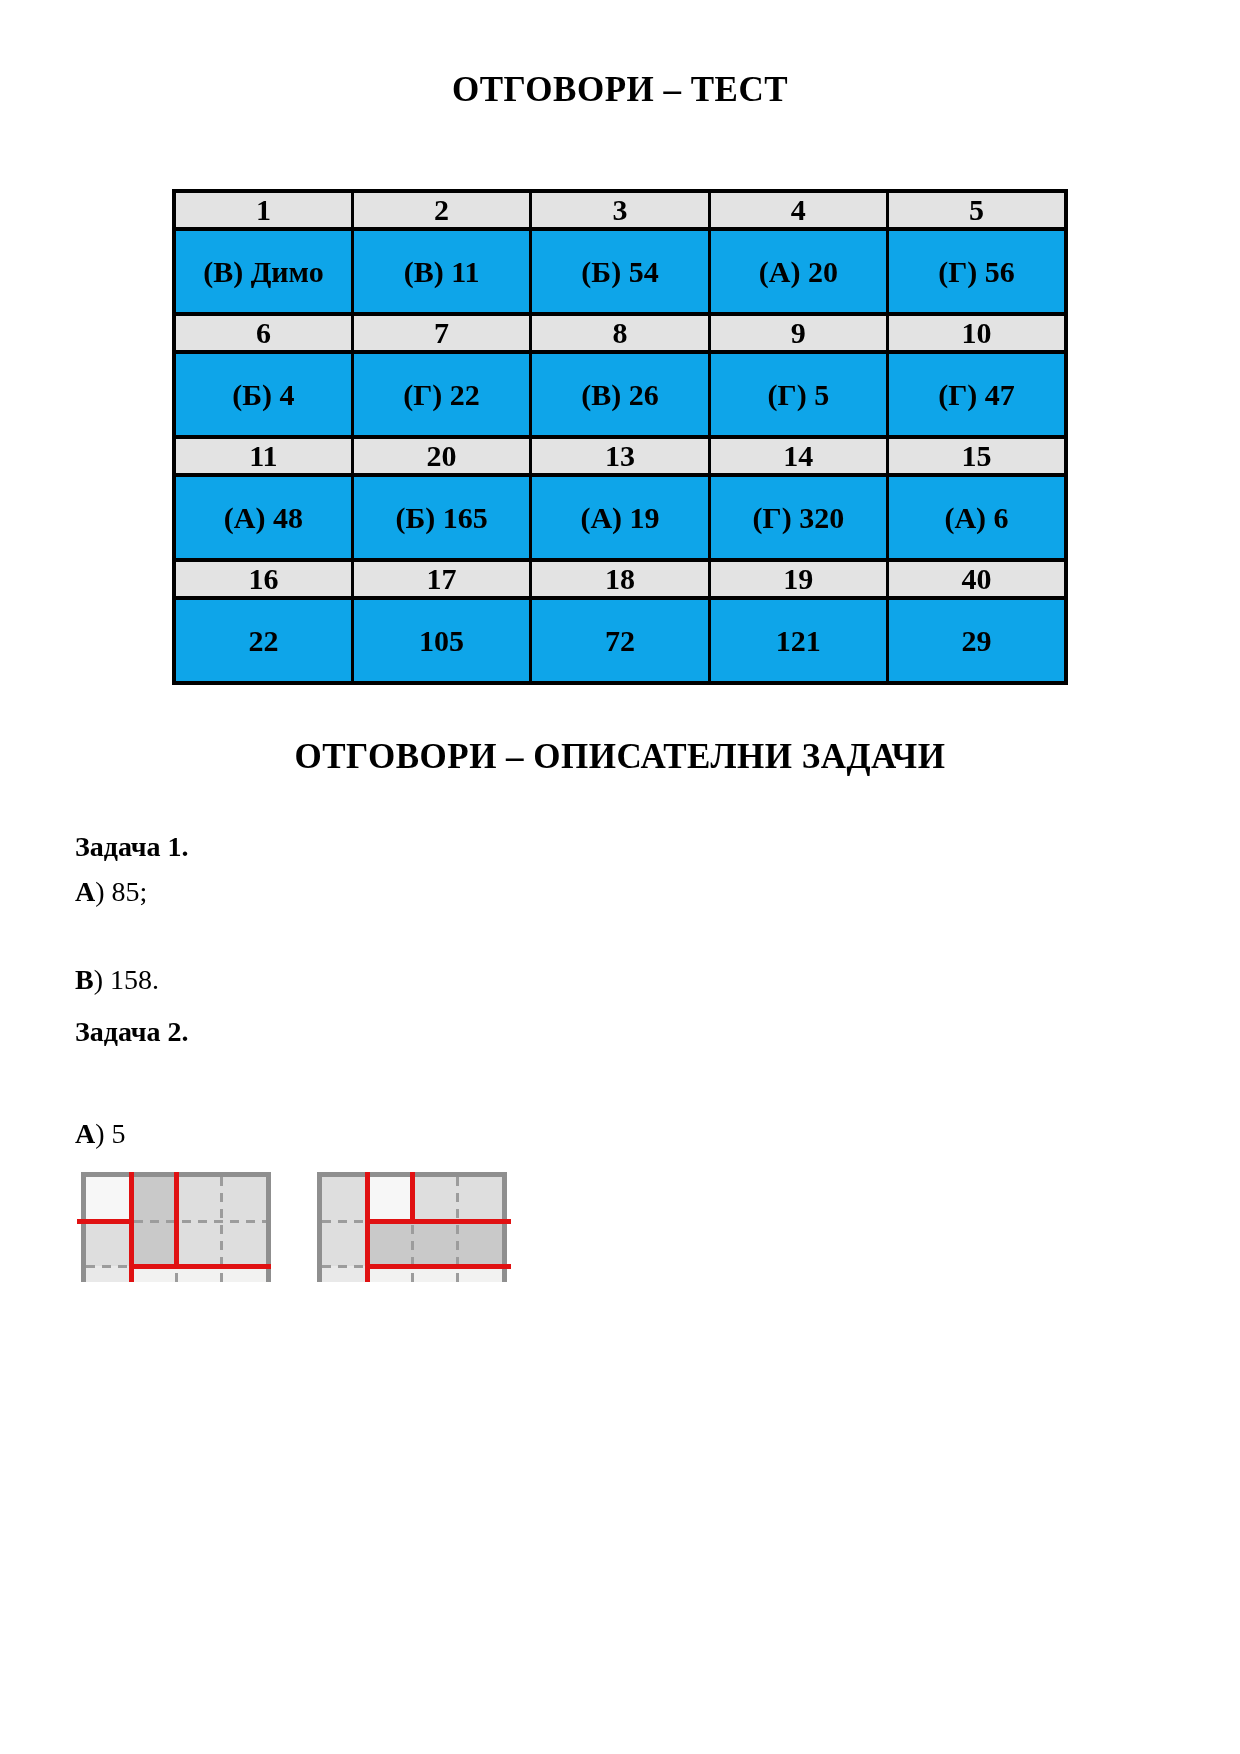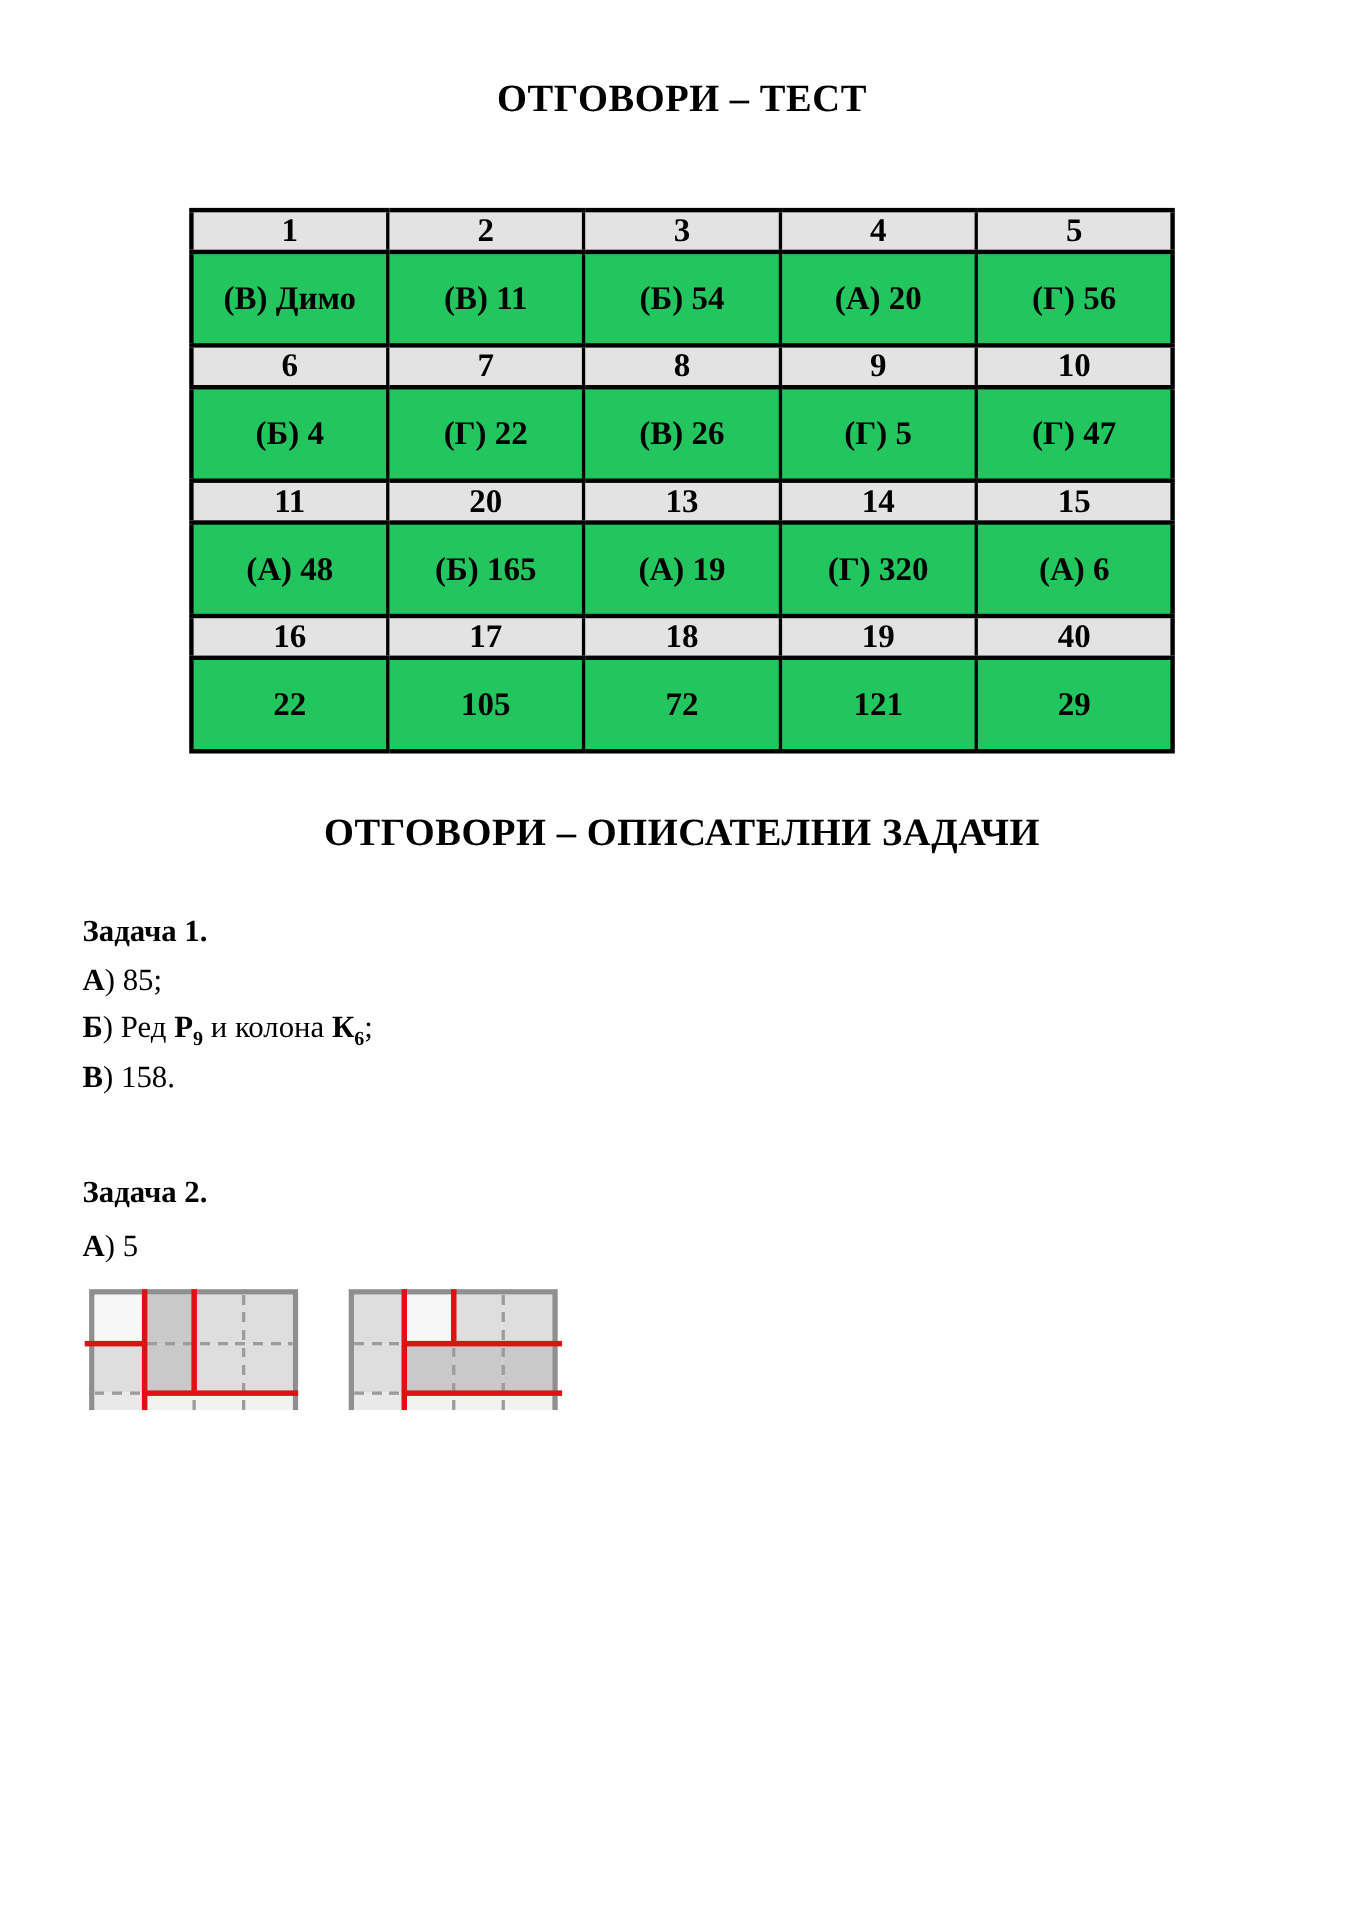--- a/index.html
+++ b/index.html
@@ -11,21 +11,21 @@
   #title-desc{top:737px;}
 
   
   table.answers{position:absolute;left:172px;top:189px;width:896px;
                 border-collapse:collapse;table-layout:fixed;
                 border:4px solid #000;}
   table.answers td{border:4px solid #000;border-left-width:3px;border-right-width:3px;
                    text-align:center;vertical-align:middle;
                    font-size:30px;font-weight:bold;padding:0;}
   tr.hrow td{height:34px;background:var(--header_bg);}
-  tr.arow td{height:81px;background:#22c55e;}
+  tr.arow td{height:81px;background:#0ea5e9;}
 
   
   .bodyline{position:absolute;left:75px;font-size:28px;line-height:34px;white-space:pre;}
   .bld{font-weight:bold;}
   sub{font-size:0.65em;}
 
   
   .grid{position:absolute;box-sizing:border-box;border:5px solid var(--grid_border);background:#fff;}
   .grid-a{width:190px;height:188px;}
   .grid-b{width:150px;height:146px;}
@@ -108,25 +108,24 @@
     </tr>
   </tbody>
     </table>
 
   <div class="doc-title" id="title-desc">ОТГОВОРИ – ОПИСАТЕЛНИ ЗАДАЧИ</div>
 
   <div class="bodyline bld" style="top:830px">Задача 1.</div>
 
   <div class="bodyline" style="top:875px"><span class="bld">А</span><span>) 85;</span></div>
 
-  <div class="bodyline" style="top:918px"><span class="bld">Б</span><span>) Ред </span><span class="bld">Р</span><sub class="bld">9</sub><span> и колона </span><span class="bld">К</span><sub class="bld">6</sub><span>;</span></div>
 
   <div class="bodyline" style="top:963px"><span class="bld">В</span><span>) 158.</span></div>
 
-  <div class="bodyline bld" style="top:1068px">Задача 2.</div>
+  <div class="bodyline bld" style="top:1015px">Задача 2.</div>
 
   <div class="bodyline" style="top:1117px"><span class="bld">А</span><span>) 5</span></div>
 
   <div class="grid grid-a" style="left:81px;top:1172px">
       <div class="cell sh-lightest" style="left: 0%; top: 0%; width: 25%; height: 25%;"></div>
       <div class="cell sh-dark" style="left: 25%; top: 0%; width: 25%; height: 25%;"></div>
       <div class="cell sh-med" style="left: 50%; top: 0%; width: 25%; height: 25%;"></div>
       <div class="cell sh-med" style="left: 75%; top: 0%; width: 25%; height: 25%;"></div>
       <div class="cell sh-med" style="left: 0%; top: 25%; width: 25%; height: 25%;"></div>
       <div class="cell sh-dark" style="left: 25%; top: 25%; width: 25%; height: 25%;"></div>

